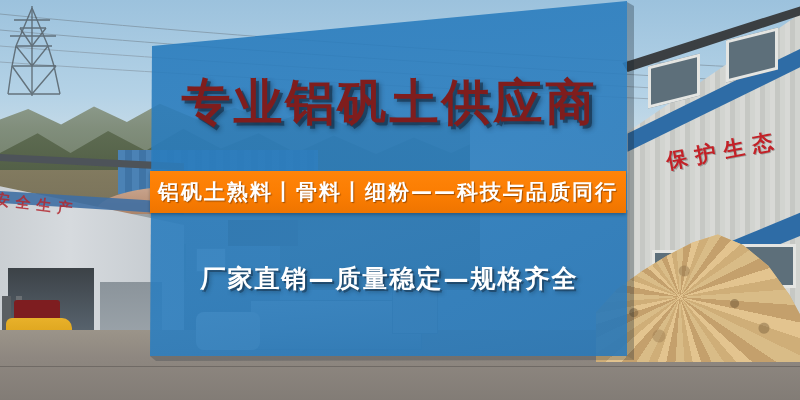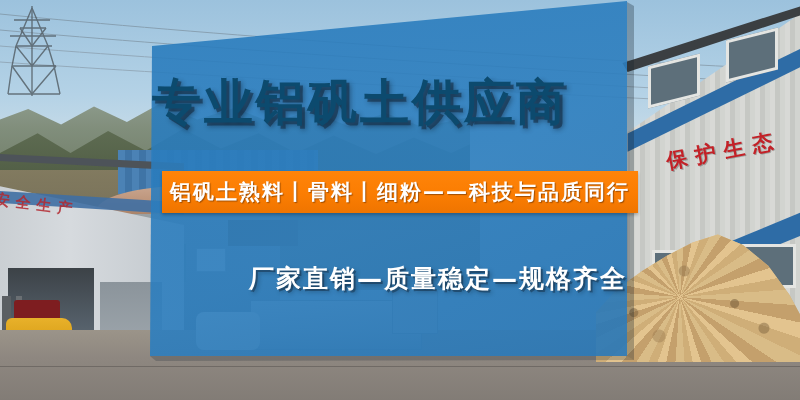--- a/index.html
+++ b/index.html
@@ -238,33 +238,33 @@
     clip-path: polygon(627px 2px, 634px 6px, 634px 360px, 627px 356px);
   }
   .panel-shadow-b {
     position: absolute; left: 0; top: 0; width: 800px; height: 400px;
     background: rgba(20,32,44,.22);
     clip-path: polygon(150px 356px, 627px 356px, 634px 360px, 156px 361px);
   }
 
   
   .hero-title {
-    position: absolute; left: 152px; top: 78px; width: 403px;
+    position: absolute; left: 152px; top: 78px; width: 475px;
     text-align: center;
-    color: #0c4a6e;
+    color: #7f1d1d;
     font-size: 49px;
     font-weight: bold;
     letter-spacing: 3px;
     line-height: 1;
     text-shadow: 3px 3px 0 rgba(18,38,58,.55), 4px 4px 5px rgba(10,25,40,.45);
     white-space: nowrap;
   }
 
   .orange-band {
-    position: absolute; left: 162px; top: 171px; width: 476px; height: 42px;
+    position: absolute; left: 150px; top: 171px; width: 476px; height: 42px;
     background: linear-gradient(to bottom, #ff8409 0%, #fb7d02 55%, #ef7500 100%);
     display: flex; align-items: center; justify-content: center;
     box-shadow: 0 2px 3px rgba(0,0,0,.25);
   }
   .orange-band-text {
     color: #ffffff;
     font-size: 21px;
     font-weight: bold;
     letter-spacing: 2px;
     white-space: nowrap;
@@ -274,21 +274,21 @@
   .sub-line {
     position: absolute; left: 152px; width: 475px;
     text-align: center;
     color: #ffffff;
     font-size: 25px;
     font-weight: bold;
     letter-spacing: 2px;
     white-space: nowrap;
     text-shadow: 2px 2px 0 rgba(18,38,58,.45), 3px 3px 4px rgba(10,25,40,.35);
   }
-  .sub-1 { top: 262px; text-align: right; }
+  .sub-1 { top: 262px; }
   .sub-2 { top: 306px; }
 </style>
 </head>
 <body>
 
 <div id="banner">
 
   <div class="photo">
 
     <div class="sky"></div>

